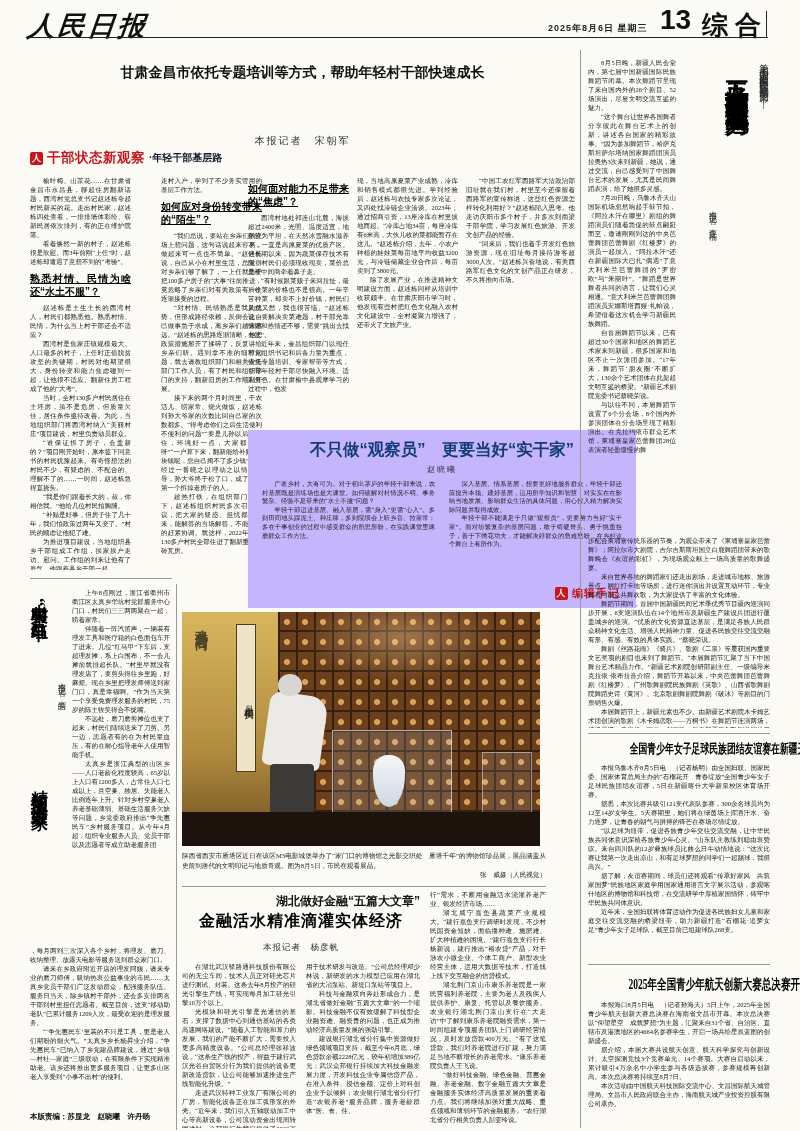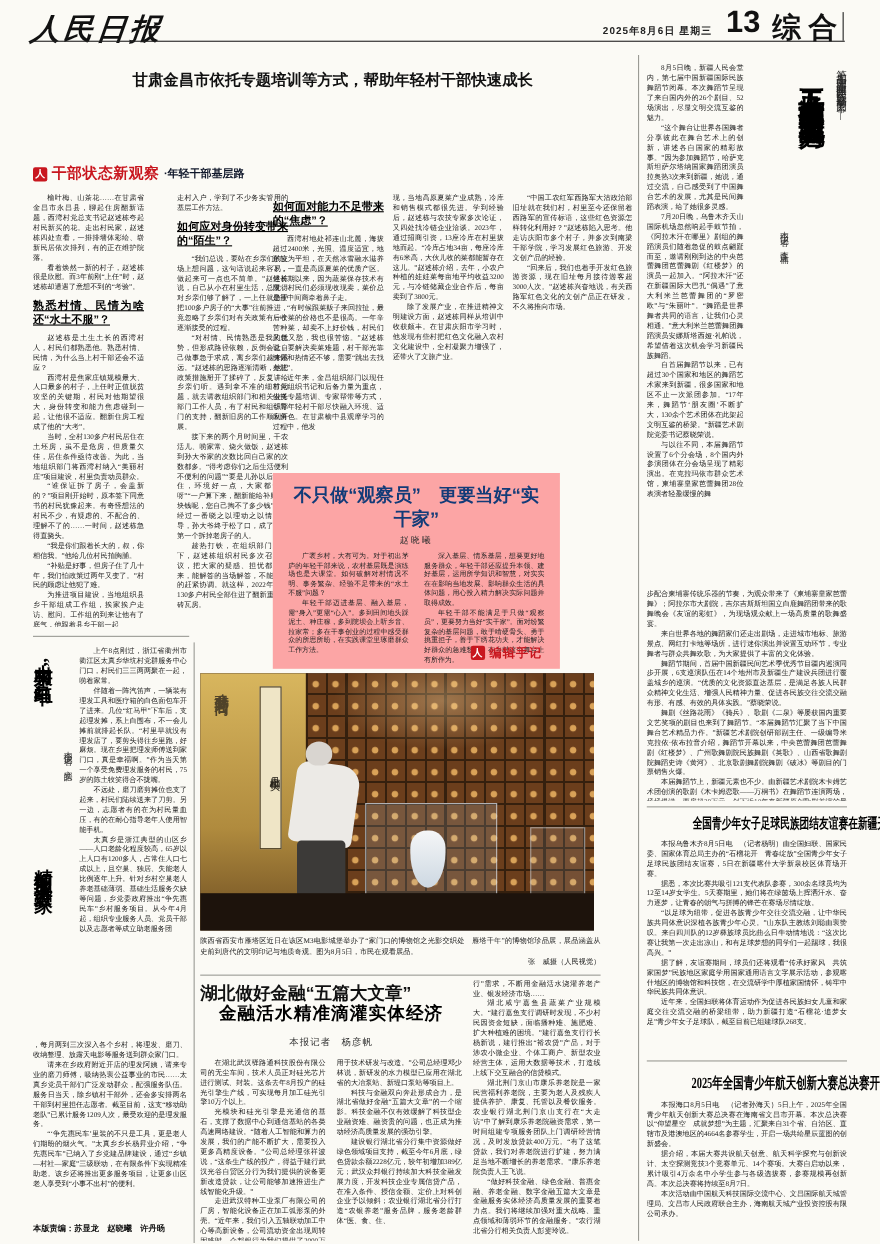--- a/index.html
+++ b/index.html
@@ -25,21 +25,21 @@
          color:#fff;font-size:9px;font-weight:700;border-radius:2px;font-family:"Liberation Sans",sans-serif;flex:0 0 auto;}
   .series .s1{color:#c8161e;font-weight:900;font-size:13.5px;font-family:"Liberation Sans",sans-serif;letter-spacing:.5px;}
   .series .s2{color:#0f172a;font-weight:700;font-size:10px;font-family:"Liberation Sans",sans-serif;}
   
   .bodycol{font-size:6.5px;line-height:9px;text-align:justify;overflow:hidden;color:#191919;}
   .bodycol p{margin:0;text-indent:2em;}
   .bodycol p.cont{text-indent:0;}
   .bodycol p.subhead{font-family:"Liberation Sans",sans-serif;font-weight:700;font-size:10px;line-height:13px;
                      margin:6px 0 5px;text-indent:0;color:#000;text-decoration:underline;}
   
-  .note-box{left:248px;top:430px;width:261px;height:178px;background:#fca5a5;box-sizing:border-box;padding:9px 14px 6px;}
+  .note-box{left:248px;top:430px;width:388px;height:178px;background:#c4b5fd;box-sizing:border-box;padding:9px 14px 6px;}
   .note-head{text-align:center;font-family:"Liberation Sans",sans-serif;font-weight:900;font-size:16.5px;color:#123b78;}
   .note-byline{text-align:center;font-size:8px;color:#333;margin-top:3px;letter-spacing:2px;}
   .note-body{margin-top:5px;column-count:2;column-gap:14px;font-size:6.3px;line-height:8.6px;text-align:justify;color:#222;height:104px;overflow:hidden;}
   .note-body p{margin:0;text-indent:2em;}
   .note-tag{position:absolute;right:16px;bottom:7px;display:flex;align-items:center;gap:4px;
             color:#c8161e;font-weight:900;font-size:11px;font-family:"Liberation Sans",sans-serif;letter-spacing:1px;}
   
   .hr{border-top:1px solid #9a9a94;}
   .vr{border-left:1px solid #9a9a94;}
   
@@ -68,21 +68,21 @@
   .ph-pedestal{position:absolute;left:146px;top:200px;width:126px;height:26px;background:#120c07;}
   .ph-case2{position:absolute;left:300px;top:140px;width:48px;height:62px;border:1.2px solid rgba(230,240,250,.5);background:rgba(190,215,235,.12);}
   .ph-person-head{position:absolute;left:96px;top:62px;width:24px;height:22px;background:#d9d5d0;border-radius:50% 50% 45% 45%;}
   .ph-person-body{position:absolute;left:84px;top:82px;width:58px;height:74px;background:#eceae6;border-radius:12px 18px 6px 6px;transform:rotate(8deg);}
   .ph-person-legs{position:absolute;left:88px;top:152px;width:44px;height:52px;background:#3c3a38;border-radius:4px;}
   .ph-glow{position:absolute;left:120px;top:-20px;width:200px;height:90px;background:radial-gradient(ellipse at center,rgba(255,225,170,.35),rgba(0,0,0,0) 70%);}
   
   .caption{left:182px;top:851px;width:364px;font-size:6.6px;line-height:9.5px;text-align:justify;color:#222;}
   .caption .credit{display:block;text-align:right;}
   
-  .fin-kicker{left:182px;top:893px;width:238px;text-align:left;font-family:"Liberation Sans",sans-serif;font-weight:700;font-size:16px;color:#111;}
+  .fin-kicker{left:182px;top:893px;width:238px;text-align:right;font-family:"Liberation Sans",sans-serif;font-weight:700;font-size:12px;color:#111;}
   .fin-headline{left:182px;top:911px;width:238px;text-align:center;font-weight:900;font-size:16px;letter-spacing:1px;color:#000;}
   .fin-byline{left:182px;top:942px;width:238px;text-align:center;font-size:8.5px;color:#333;letter-spacing:1px;}
   
   .squeeze{display:inline-block;transform:scaleX(.68);transform-origin:center;white-space:nowrap;}
   .fb-head,.sp-head{left:586px;width:184px;text-align:center;font-weight:900;color:#000;}
   .fb-head{top:740px;font-family:"Liberation Sans",sans-serif;font-size:13px;}
   .sp-head{top:976px;font-size:14px;}
   
   .dance-head{left:678px;top:56px;width:94px;height:476px;writing-mode:vertical-rl;}
   .d-kicker{display:block;font-size:9.5px;line-height:17px;color:#222;letter-spacing:2px;}
@@ -95,20 +95,21 @@
 <div class="page">
 
   <div class="abs m-logo">人民日报</div>
   <div class="abs m-date">2025年8月6日 星期三</div>
   <div class="abs m-page">13</div>
   <div class="abs m-sec">综合</div>
   <div class="abs m-rule"></div>
   <div class="abs m-corner"></div>
 
   <div class="abs lead-kicker">甘肃金昌市依托专题培训等方式，帮助年轻村干部快速成长</div>
+  <div class="abs lead-byline">本报记者　宋朝军</div>
   <div class="abs series">
     <span class="rlogo">人</span>
     <span class="s1">干部状态新观察</span>
     <span class="s2">·年轻干部基层路</span>
   </div>
 
   <div class="abs bodycol" style="left:30px;top:176px;width:101px;height:394px;">
       <p>榆叶梅、山茶花……在甘肃省金昌市永昌县，聊起住房翻新话题，西湾村党总支书记赵述栋夸起村民新买的花。走出村民家，赵述栋四处查看，一排排墙体彩绘、崭新民居依次排列，有的正在维护院落。</p>
       <p>看着焕然一新的村子，赵述栋很是欣慰。而3年前刚“上任”时，赵述栋却遭遇了意想不到的“考验”。</p>
       <p class="subhead">熟悉村情、民情为啥还“水土不服”？</p>

